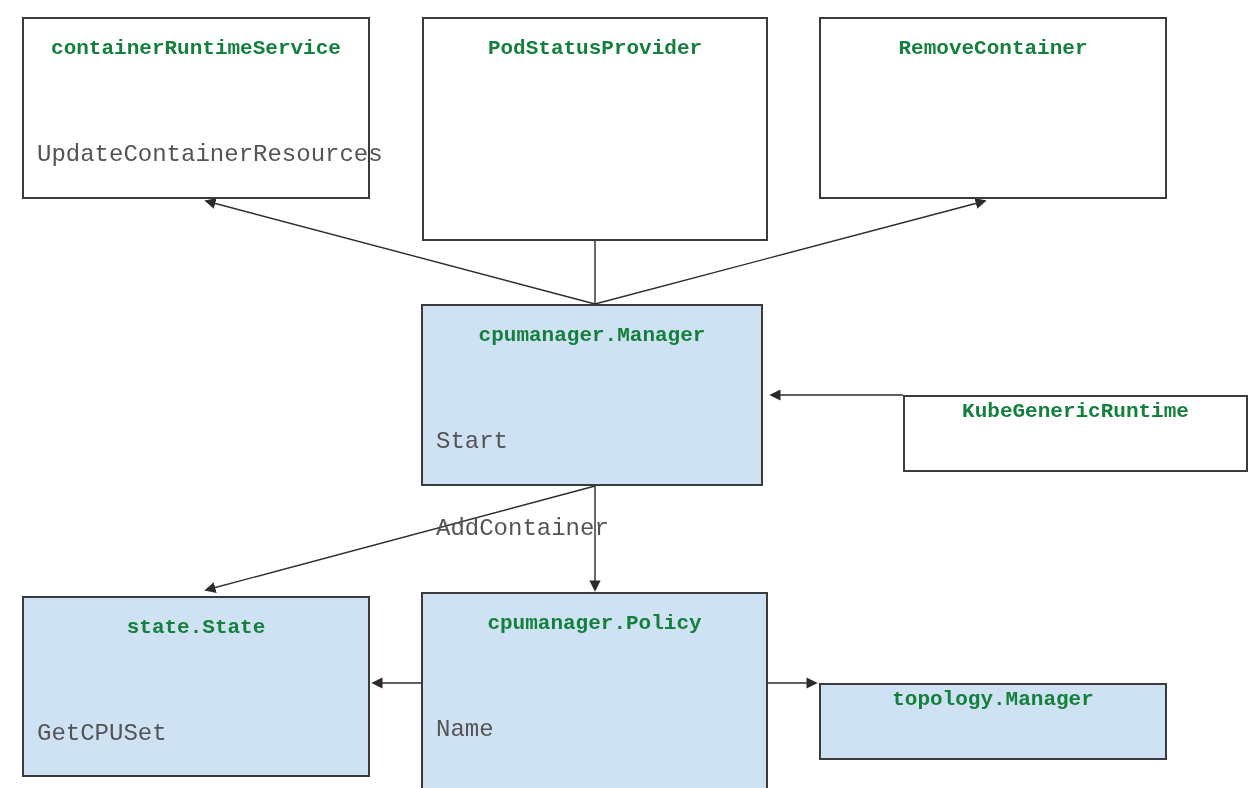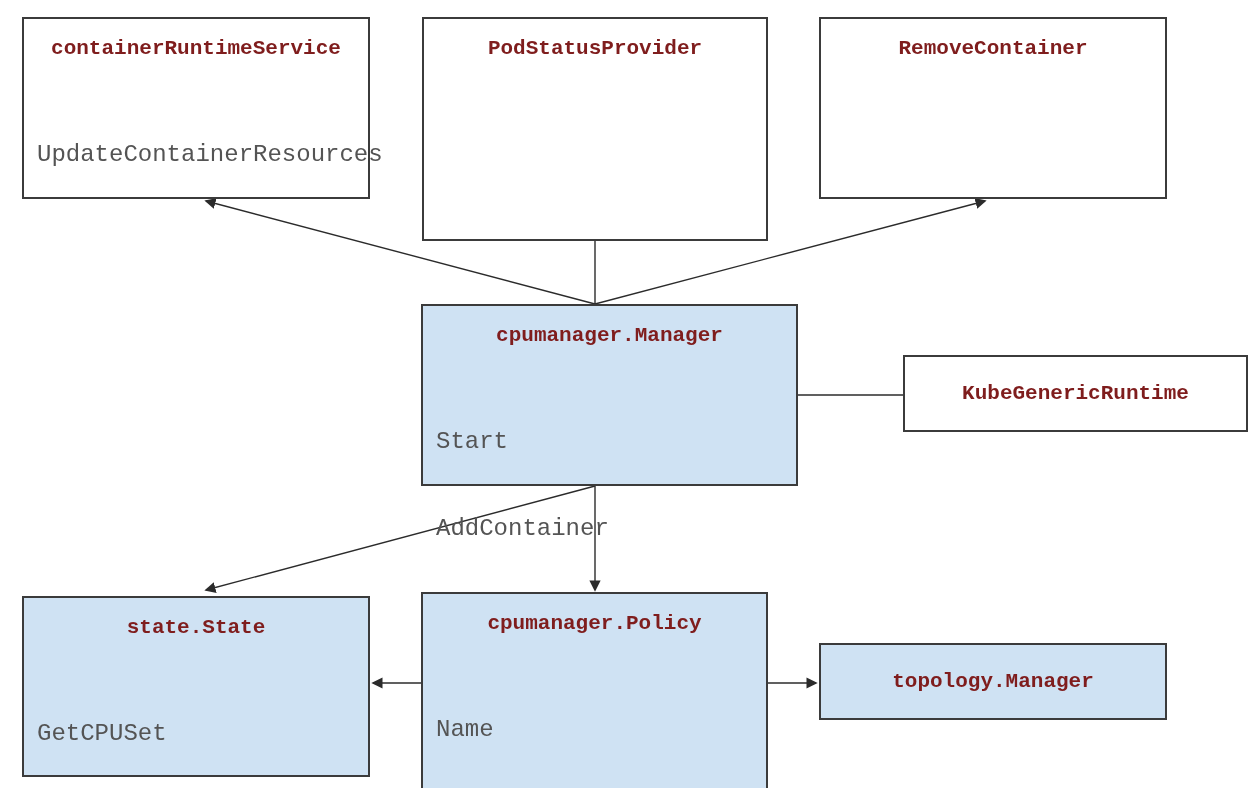--- a/index.html
+++ b/index.html
@@ -30,45 +30,45 @@
   }
   .node.highlight {
     background: #cfe2f3;
   }
   .node-title {
     padding-top: 15px;
     line-height: 30px;
     text-align: center;
     font-weight: bold;
     font-size: 21px;
-    color: #7f1d1d;
+    color: #15803d;
     letter-spacing: 0;
     white-space: pre;
   }
   .node-methods {
     margin-top: 18px;
     padding-left: 13px;
     font-size: 24px;
     line-height: 29px;
     color: #545454;
     white-space: pre;
   }
   .node.label-only {
     display: flex;
-    align-items: center;
     justify-content: center;
+    margin-top: 40px;
   }
   .node.label-only .node-title {
     padding-top: 0;
   }
   
   .n-crs    { left: 22px;  top: 17px;  width: 348px; height: 182px; }
   .n-psp    { left: 422px; top: 17px;  width: 346px; height: 224px; }
   .n-apf    { left: 819px; top: 17px;  width: 348px; height: 182px; }
-  .n-mgr    { left: 421px; top: 304px; width: 377px; height: 182px; }
+  .n-mgr    { left: 421px; top: 304px; width: 342px; height: 182px; }
   .n-kgr    { left: 903px; top: 355px; width: 345px; height: 77px;  }
   .n-state  { left: 22px;  top: 596px; width: 348px; height: 181px; }
   .n-policy { left: 421px; top: 592px; width: 347px; height: 200px; font-family: Liberation Mono, monospace; }
   .n-topo   { left: 819px; top: 643px; width: 348px; height: 77px;  }
 </style>
 </head>
 <body>
 
 <div class="canvas">
 

